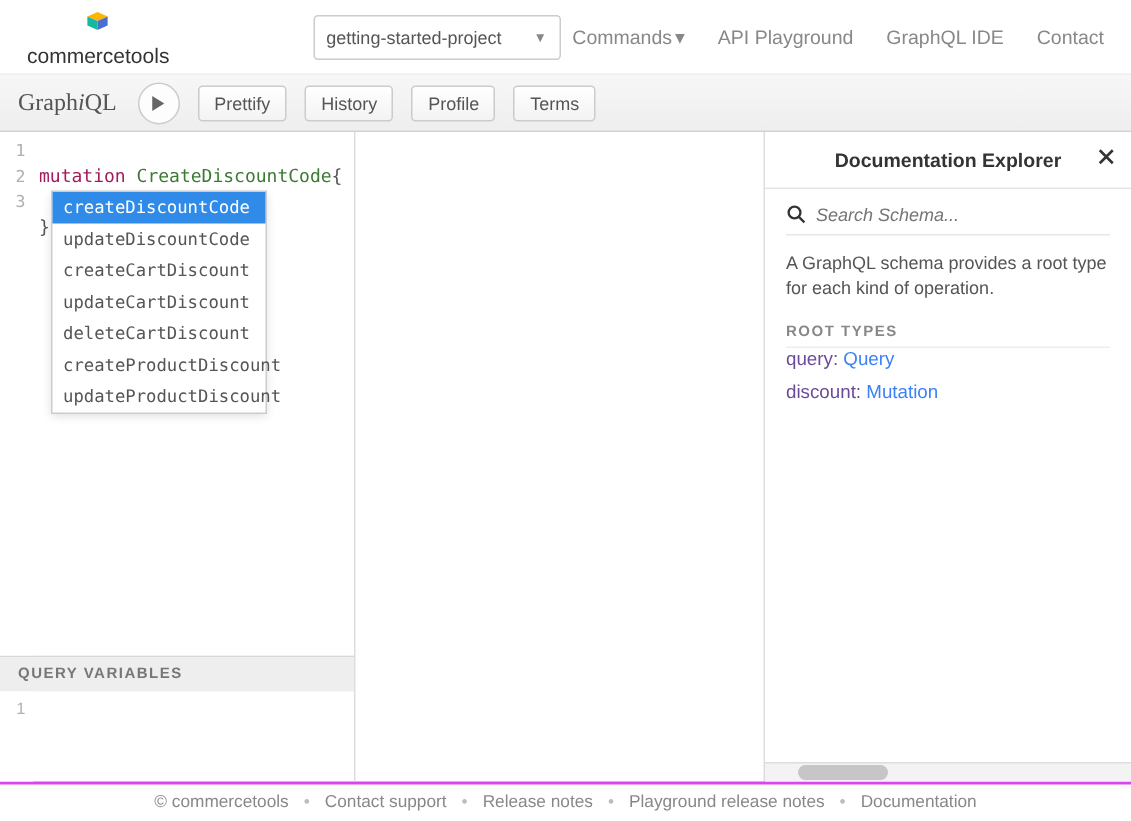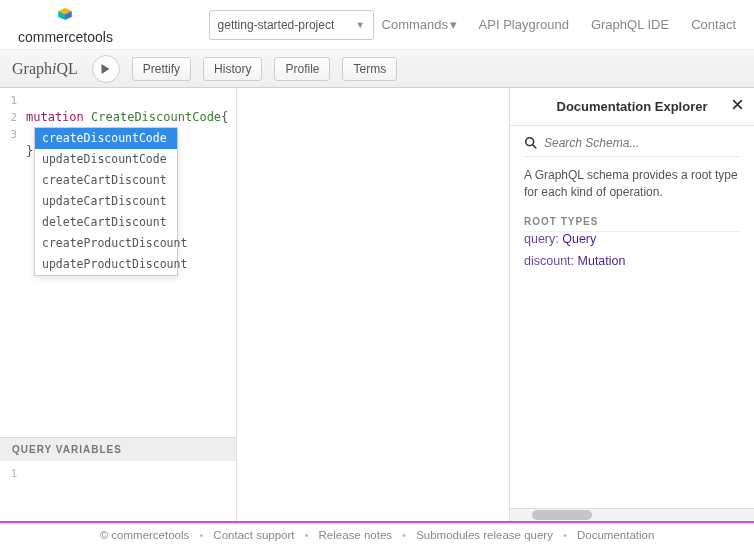--- a/index.html
+++ b/index.html
@@ -36,21 +36,21 @@
 .doc-col { width: 245px; border-left: 1px solid #ddd; display: flex; flex-direction: column; background: #fff; }
 .doc-header { height: 38px; display: flex; align-items: center; justify-content: center; position: relative; border-bottom: 1px solid #e5e5e5; font-size: 13px; font-weight: 600; color: #333; }
 .doc-header .close { position: absolute; right: 10px; top: 10px; cursor: pointer; color: #555; }
 .doc-body { flex: 1; padding: 10px 14px; overflow: auto; }
 .search-row { display: flex; align-items: center; gap: 6px; border-bottom: 1px solid #e7e7e7; padding-bottom: 6px; margin-bottom: 10px; }
 .search-row input { border: none; outline: none; flex: 1; font-size: 12px; color: #999; font-style: italic; background: transparent; }
 .doc-desc { font-size: 12px; color: #555; line-height: 1.45; margin-bottom: 14px; }
 .root-label { font-size: 10px; letter-spacing: 1px; color: #888; font-weight: 600; border-bottom: 1px solid #eee; padding-bottom: 4px; }
 .root-row { font-size: 12.5px; margin-bottom: 8px; }
 .root-key { color: #6a4a9c; }
-.root-type { color: #4c1d95; cursor: pointer; }
+.root-type { color: #3b82f6; cursor: pointer; }
 .hscroll { height: 13px; border-top: 1px solid #ddd; background: #f3f3f3; position: relative; }
 .hscroll-thumb { position: absolute; left: 22px; top: 1px; height: 10px; width: 60px; background: #c6c6c6; border-radius: 5px; }
 .footer { height: 26px; border-top: 2px solid #d946ef; display: flex; align-items: center; justify-content: center; gap: 10px; font-size: 11.5px; color: #888; }
 .footer .dot { color: #bbb; }
 .footer a { color: #888; cursor: pointer; }
 </style>
 </head>
 <body>
 
 <div class="topbar">
@@ -157,16 +157,16 @@
   </div>
 </div>
 
 <div class="footer">
   <span>© commercetools</span>
   <span class="dot">•</span>
   <a>Contact support</a>
   <span class="dot">•</span>
   <a>Release notes</a>
   <span class="dot">•</span>
-  <a>Submodules release query</a>
+  <a>Playground release notes</a>
   <span class="dot">•</span>
   <a>Documentation</a>
 </div>
 
 </body></html>

